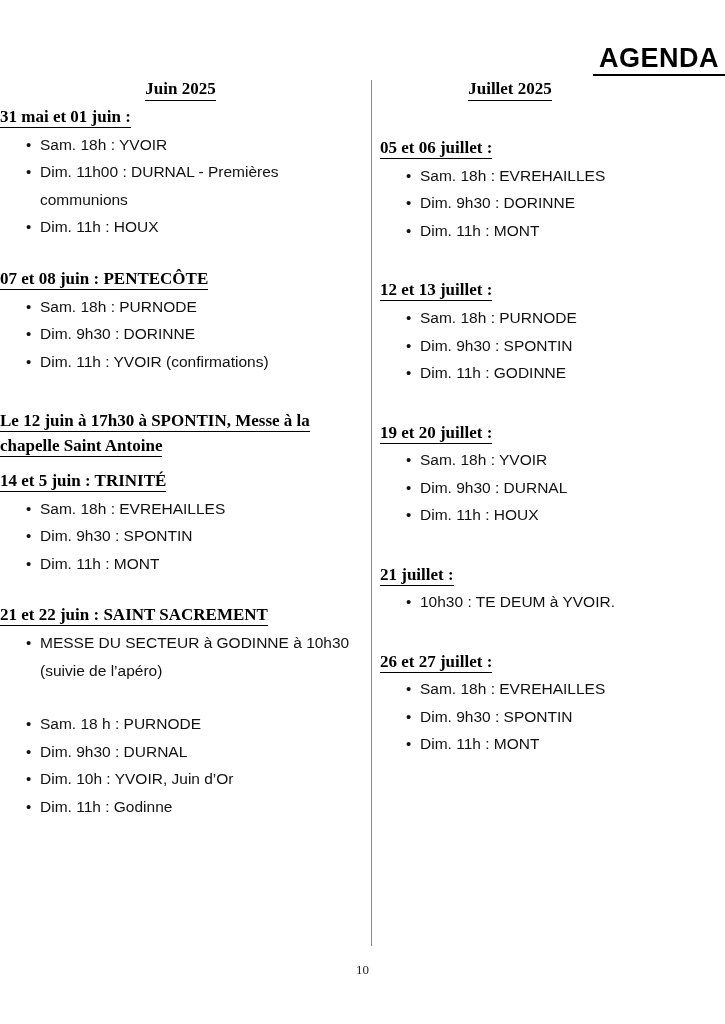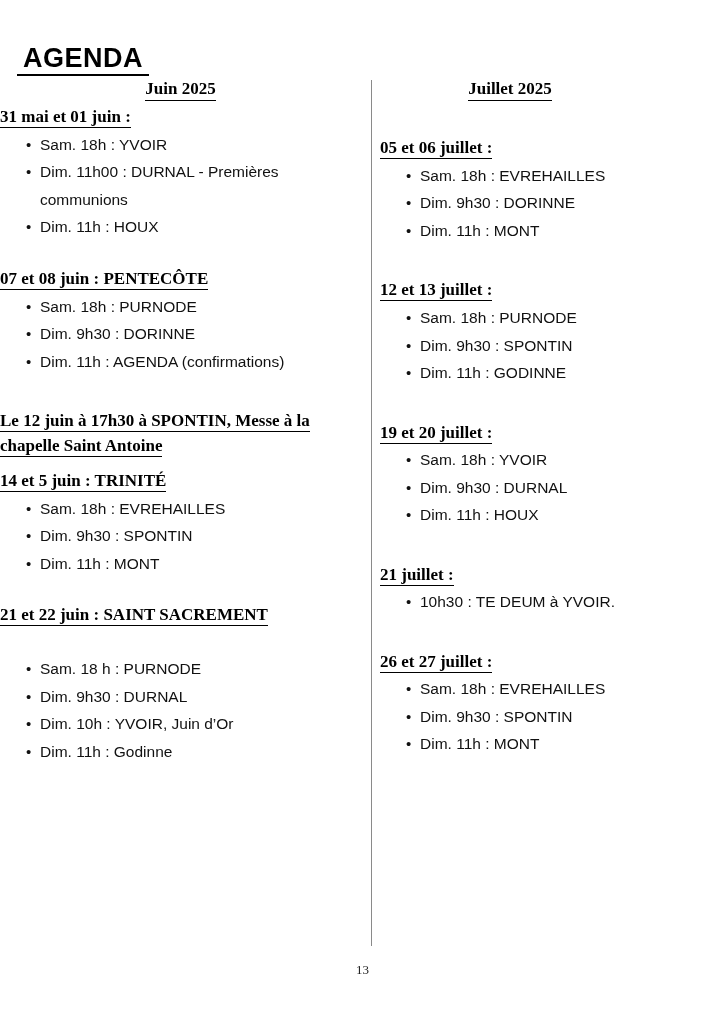--- a/index.html
+++ b/index.html
@@ -19,21 +19,21 @@
 
   .page {
     position: relative;
     width: 725px;
     height: 1024px;
     box-sizing: border-box;
   }
 
   
   .title-wrap {
-    text-align: left;
+    text-align: right;
     padding-top: 26px;
     padding-left: 17px;
   }
   .doc-title {
     display: inline-block;
     font-family: "Liberation Sans", sans-serif;
     font-weight: bold;
     font-size: 27px;
     letter-spacing: 0.5px;
     line-height: 1.05;
@@ -177,21 +177,21 @@
 
       <div class="gap-md"></div>
 
       <div class="section">
         <div class="sec-head">
           <span class="u">07 et 08 juin : PENTECÔTE</span>
         </div>
         <ul class="items">
           <li>Sam. 18h : PURNODE</li>
           <li>Dim. 9h30 : DORINNE</li>
-          <li>Dim. 11h : AGENDA (confirmations)</li>
+          <li>Dim. 11h : YVOIR (confirmations)</li>
         </ul>
       </div>
 
       <div class="gap-lg"></div>
 
       <div class="section">
         <div class="sec-head two-line">
           <span class="u">Le 12 juin à 17h30 à SPONTIN, Messe à la chapelle Saint Antoine</span>
         </div>
       </div>
@@ -208,20 +208,23 @@
           <li>Dim. 11h : MONT</li>
         </ul>
       </div>
 
       <div class="gap-md"></div>
 
       <div class="section">
         <div class="sec-head">
           <span class="u">21 et 22 juin : SAINT SACREMENT</span>
         </div>
+        <ul class="items">
+          <li>MESSE DU SECTEUR à GODINNE à 10h30 (suivie de l’apéro)</li>
+        </ul>
       </div>
 
       <div class="gap-md"></div>
 
       <div class="section">
         <ul class="items">
           <li>Sam. 18 h : PURNODE</li>
           <li>Dim. 9h30 : DURNAL</li>
           <li>Dim. 10h : YVOIR, Juin d’Or</li>
           <li>Dim. 11h : Godinne</li>
@@ -296,15 +299,15 @@
           <li>Sam. 18h : EVREHAILLES</li>
           <li>Dim. 9h30 : SPONTIN</li>
           <li>Dim. 11h : MONT</li>
         </ul>
       </div>
 
     </div>
 
   </div>
 
-  <div class="page-number">13</div>
+  <div class="page-number">10</div>
 
 </div>
 
 </body></html>

